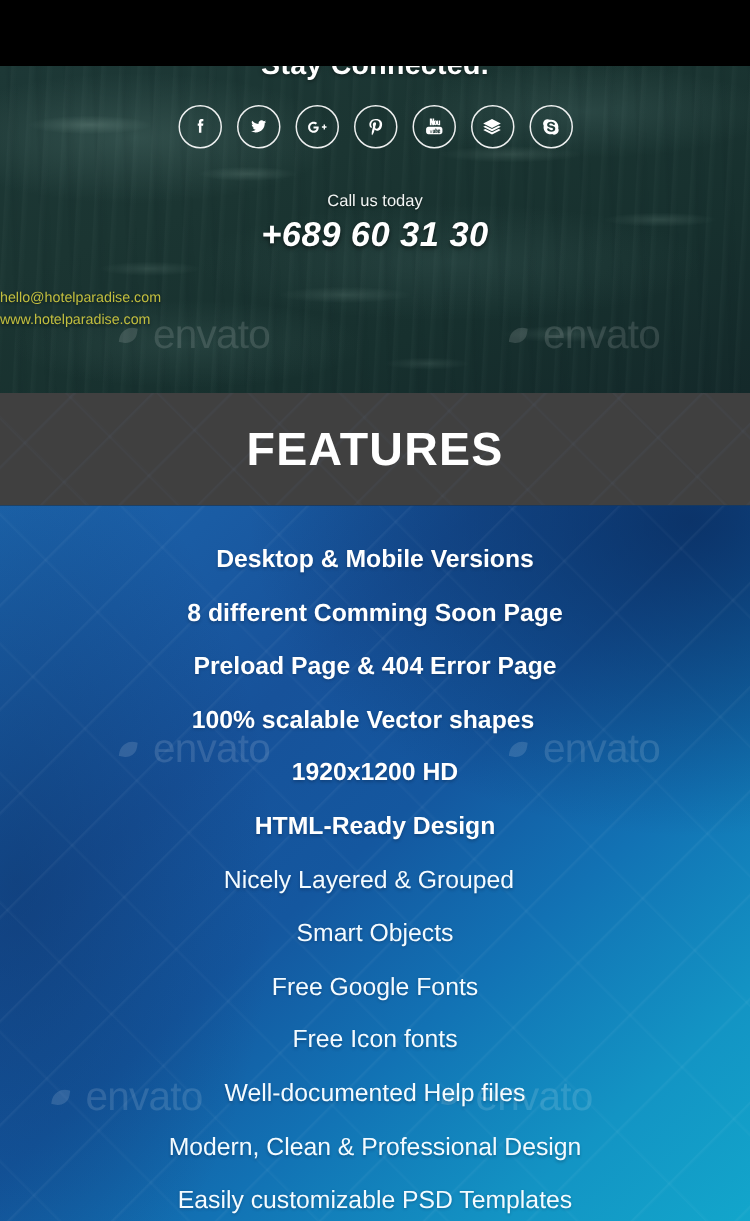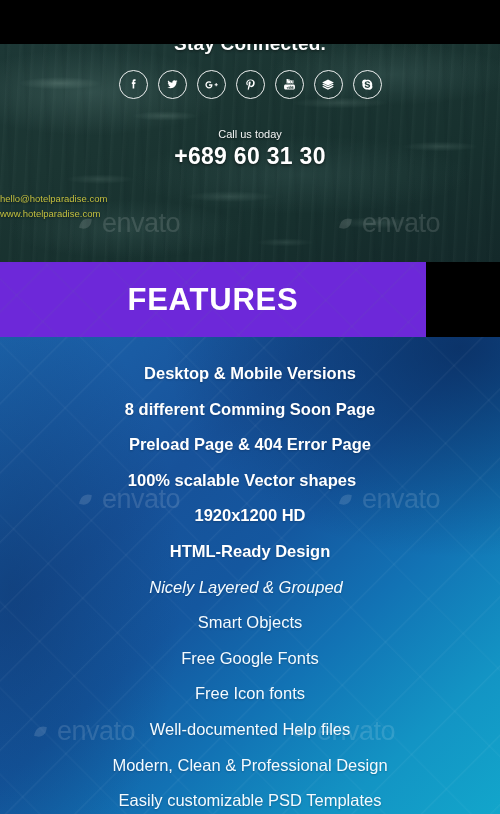--- a/index.html
+++ b/index.html
@@ -57,20 +57,21 @@
 
   .call-label{
     position:absolute; left:0; right:0; top:84px; text-align:center;
     font-size:11px; color:#f2f5f4; font-weight:400;
     text-shadow:0 1px 2px rgba(0,0,0,.5);
   }
   .phone{
     position:absolute; left:0; right:0; top:99px; text-align:center;
     font-size:23px; font-weight:700; color:#ffffff; letter-spacing:.3px;
     text-shadow:0 1px 3px rgba(0,0,0,.55);
+    font-style:italic;
   }
   .address{
     position:absolute; left:0; right:0; top:126px; text-align:center;
     font-size:9.5px; color:#eef2f1; font-weight:400;
     text-shadow:0 1px 2px rgba(0,0,0,.5);
   }
   .email,.weburl{
     position:absolute; left:0; right:0; text-align:left;
     font-size:9.5px; color:#c3bf3f; font-weight:400;
     text-shadow:0 1px 2px rgba(0,0,0,.45); cursor:pointer;
@@ -86,22 +87,22 @@
        border-radius:80% 5% 70% 5%; transform:rotate(10deg); display:inline-block;}
   .wm-a{ left:80px;  top:164px; }
   .wm-b{ left:340px; top:164px; }
   .wm-c{ left:80px;  top:440px; }
   .wm-d{ left:340px; top:440px; }
   .wm-e{ left:35px;  top:672px; }
   .wm-f{ left:295px; top:672px; }
 
   
   .features-band{
-    position:absolute; left:0; top:218px; width:426px; height:75px;
-    background:#6d28d9; overflow:hidden;
+    position:absolute; left:0; top:218px; width:500px; height:75px;
+    background:#404040; overflow:hidden;
   }
   .band-hatch{ position:absolute; inset:0; opacity:.5;
     background:
       repeating-linear-gradient(135deg, rgba(90,110,140,0) 0px, rgba(90,110,140,0) 34px,
         rgba(95,115,150,.22) 35px, rgba(90,110,140,0) 37px),
       repeating-linear-gradient(45deg, rgba(90,110,140,0) 0px, rgba(90,110,140,0) 40px,
         rgba(95,115,150,.16) 41px, rgba(90,110,140,0) 43px);
   }
   .features-heading{
     position:absolute; left:0; right:0; top:20px; text-align:center;
@@ -232,21 +233,21 @@
     <div class="feat-dark-corner"></div>
     <div class="feat-dark-left"></div>
     <div class="feat-hatch"></div>
     <div class="feature-list" id="feature-list">
         <div class="feature-item bold" style="position: absolute; left: 0px; right: 0px; top: 28px;">Desktop &amp; Mobile Versions</div>
         <div class="feature-item bold" style="position: absolute; left: 0px; right: 0px; top: 63.6px;">8 different Comming Soon Page</div>
         <div class="feature-item bold" style="position: absolute; left: 0px; right: 0px; top: 99.2px;">Preload Page &amp; 404 Error Page</div>
         <div class="feature-item bold" style="position: absolute; left: 0px; right: 16px; top: 134.8px;">100% scalable Vector shapes</div>
         <div class="feature-item bold" style="position: absolute; left: 0px; right: 0px; top: 170.4px;">1920x1200 HD</div>
         <div class="feature-item bold" style="position: absolute; left: 0px; right: 0px; top: 206px;">HTML-Ready Design</div>
-        <div class="feature-item light" style="position: absolute; left: 0px; right: 8px; top: 241.6px; font-style: italic;">Nicely Layered &amp; Grouped</div>
+        <div class="feature-item light" style="position: absolute; left: 0px; right: 8px; top: 241.6px;">Nicely Layered &amp; Grouped</div>
         <div class="feature-item light" style="position: absolute; left: 0px; right: 0px; top: 277.2px;">Smart Objects</div>
         <div class="feature-item light" style="position: absolute; left: 0px; right: 0px; top: 312.8px;">Free Google Fonts</div>
         <div class="feature-item light" style="position: absolute; left: 0px; right: 0px; top: 348.4px;">Free Icon fonts</div>
         <div class="feature-item light" style="position: absolute; left: 0px; right: 0px; top: 384px;">Well-documented Help files</div>
         <div class="feature-item light" style="position: absolute; left: 0px; right: 0px; top: 419.6px;">Modern, Clean &amp; Professional Design</div>
         <div class="feature-item light" style="position: absolute; left: 0px; right: 0px; top: 455.2px;">Easily customizable PSD Templates</div>
       </div>
   </div>
 
   <div class="wm wm-c">

